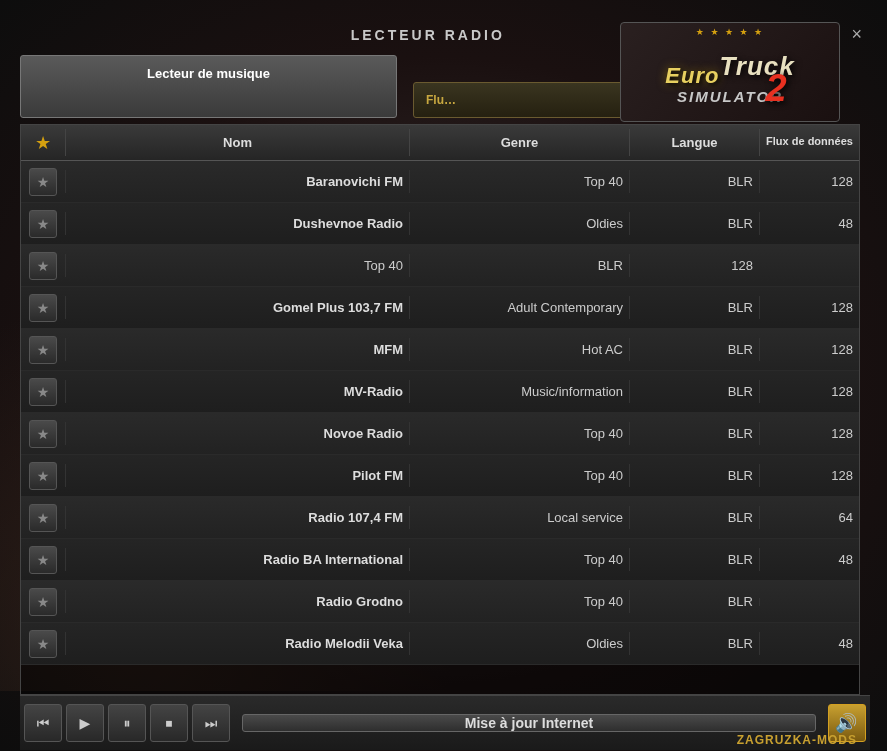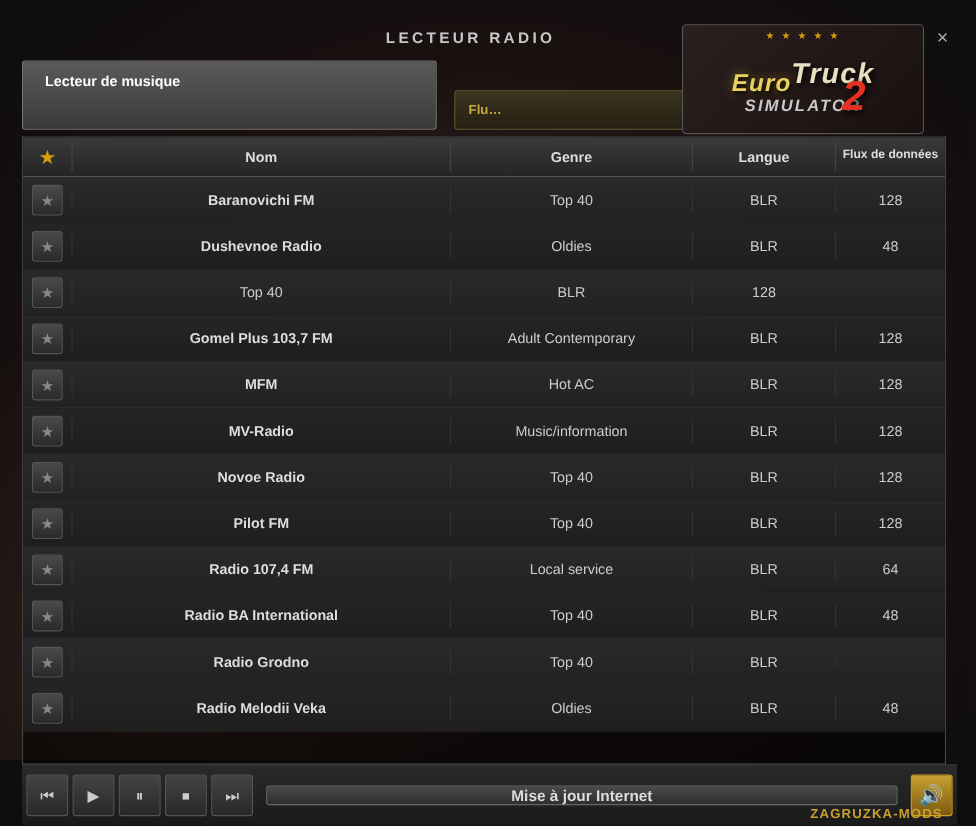--- a/index.html
+++ b/index.html
@@ -155,21 +155,21 @@
 
     .tab-btn {
       flex: 1;
       padding: 10px 20px;
       background: linear-gradient(180deg, #4a4a4a 0%, #2e2e2e 100%);
       border: 1px solid #555;
       border-radius: 3px;
       color: #ddd;
       font-size: 13px;
       font-weight: bold;
-      text-align: left;
+      text-align: center;
       cursor: pointer;
       margin-right: 16px;
     }
 
     .tab-btn.active {
       background: linear-gradient(180deg, #5a5a5a 0%, #3a3a3a 100%);
       color: #fff;
       border-color: #777;
     }
 
@@ -276,21 +276,21 @@
       border-radius: 3px;
       cursor: pointer;
       display: flex;
       align-items: center;
       justify-content: center;
     }
 
     .row-cell {
       color: #ccc;
       font-size: 13px;
-      text-align: center;
+      text-align: right;
       padding: 4px 6px;
       border-left: 1px solid #333;
     }
 
     .row-cell.name-cell {
       font-weight: bold;
       color: #ddd;
     }
 
     

